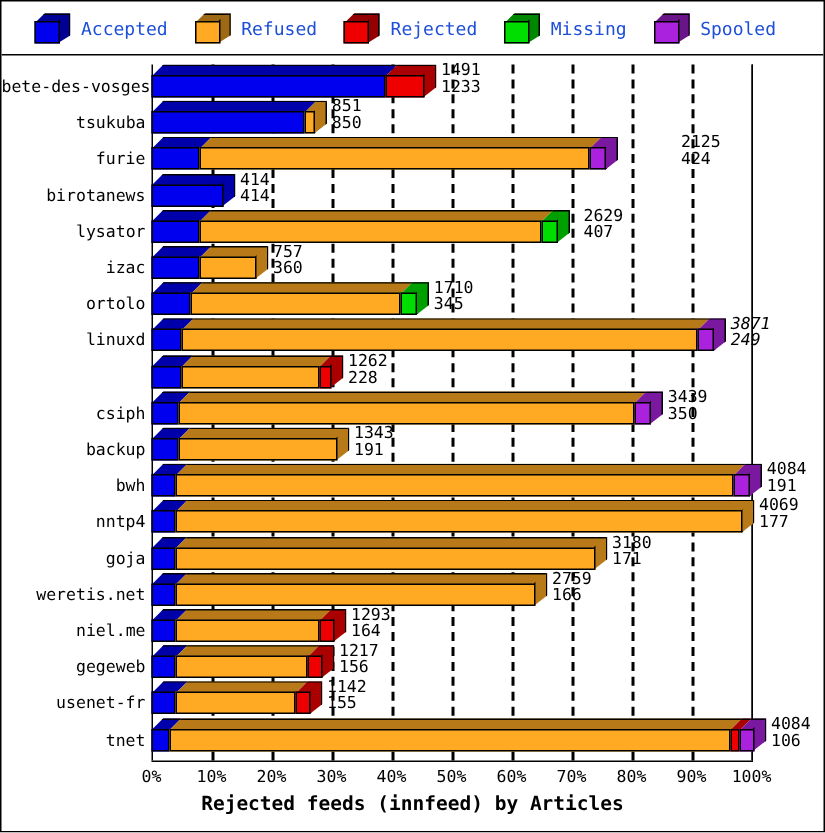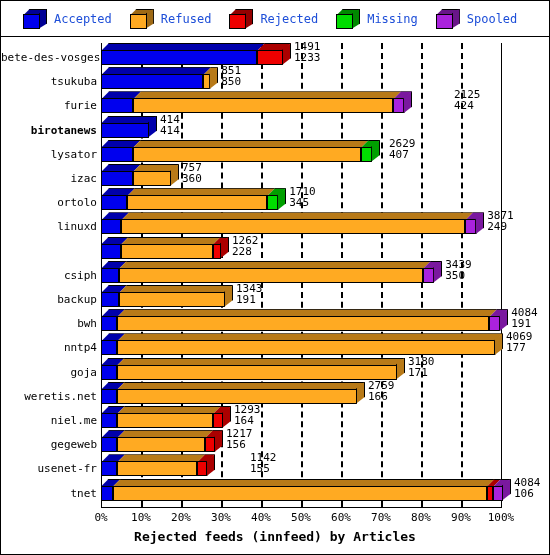--- a/index.html
+++ b/index.html
@@ -138,21 +138,21 @@
           <div class="seg" style="left: 32px; width: 260px; background: rgb(255, 170, 34);"></div>
           <div class="segtop" style="left: 292px; top: 0px; width: 19.2px; background: rgb(122, 24, 159);"></div>
           <div class="seg" style="left: 292px; width: 11.2px; background: rgb(170, 34, 221);"></div>
           <div class="segcap" style="left: 302.2px; top: 0px; background: rgb(122, 24, 159);"></div>
           <div class="vals" style="left: 307px; top: -2px; margin-left: 46px;">
             <span class="v1">2125</span>
             <span class="v2">424</span>
           </div>
         </div>
         <div class="row" style="top: 78.6px; width: 400px;">
-          <div class="ylabel" style="right: 404px; top: 8px; font-weight: bold;">birotanews</div>
+          <div class="ylabel" style="right: 404px; top: 8px;">birotanews</div>
           <div class="segtop" style="left: 0px; top: 0px; width: 56px; background: rgb(0, 0, 171);"></div>
           <div class="seg" style="left: 0px; width: 48px; background: rgb(0, 0, 238);"></div>
           <div class="segcap" style="left: 47px; top: 0px; background: rgb(0, 0, 171);"></div>
           <div class="vals" style="left: 59px; top: -2px;">
             <span class="v1">414</span>
             <span class="v2">414</span>
           </div>
         </div>
         <div class="row" style="top: 102.8px; width: 400px;">
           <div class="ylabel" style="right: 404px; top: 8px;">lysator</div>
@@ -196,21 +196,21 @@
         </div>
         <div class="row" style="top: 175.4px; width: 400px;">
           <div class="ylabel" style="right: 404px; top: 8px;">linuxd</div>
           <div class="segtop" style="left: 0px; top: 0px; width: 28px; background: rgb(0, 0, 171);"></div>
           <div class="seg" style="left: 0px; width: 20px; background: rgb(0, 0, 238);"></div>
           <div class="segtop" style="left: 20px; top: 0px; width: 352px; background: rgb(184, 122, 24);"></div>
           <div class="seg" style="left: 20px; width: 344px; background: rgb(255, 170, 34);"></div>
           <div class="segtop" style="left: 364px; top: 0px; width: 19.2px; background: rgb(122, 24, 159);"></div>
           <div class="seg" style="left: 364px; width: 11.2px; background: rgb(170, 34, 221);"></div>
           <div class="segcap" style="left: 374.2px; top: 0px; background: rgb(122, 24, 159);"></div>
-          <div class="vals" style="left: 386.2px; top: -2px;">
+          <div class="vals" style="left: 386.2px; top: -2px; font-style: italic;">
             <span class="v1">3871</span>
             <span class="v2">249</span>
           </div>
         </div>
         <div class="row" style="top: 199.6px; width: 400px;">
           <div class="segtop" style="left: 0px; top: 0px; width: 28px; background: rgb(0, 0, 171);"></div>
           <div class="seg" style="left: 0px; width: 20px; background: rgb(0, 0, 238);"></div>
           <div class="segtop" style="left: 20px; top: 0px; width: 100px; background: rgb(184, 122, 24);"></div>
           <div class="seg" style="left: 20px; width: 92px; background: rgb(255, 170, 34);"></div>
           <div class="segtop" style="left: 112px; top: 0px; width: 16px; background: rgb(171, 0, 0);"></div>
@@ -327,21 +327,21 @@
         </div>
         <div class="row" style="top: 417.4px; width: 400px;">
           <div class="ylabel" style="right: 404px; top: 8px;">usenet-fr</div>
           <div class="segtop" style="left: 0px; top: 0px; width: 24px; background: rgb(0, 0, 171);"></div>
           <div class="seg" style="left: 0px; width: 16px; background: rgb(0, 0, 238);"></div>
           <div class="segtop" style="left: 16px; top: 0px; width: 88px; background: rgb(184, 122, 24);"></div>
           <div class="seg" style="left: 16px; width: 80px; background: rgb(255, 170, 34);"></div>
           <div class="segtop" style="left: 96px; top: 0px; width: 18px; background: rgb(171, 0, 0);"></div>
           <div class="seg" style="left: 96px; width: 10px; background: rgb(238, 0, 0);"></div>
           <div class="segcap" style="left: 105px; top: 0px; background: rgb(171, 0, 0);"></div>
-          <div class="vals" style="left: 117px; top: -2px; margin-left: 32px;">
+          <div class="vals" style="left: 117px; top: -2px;">
             <span class="v1">1142</span>
             <span class="v2">155</span>
           </div>
         </div>
         <div class="row" style="top: 441.6px; width: 400px;">
           <div class="ylabel" style="right: 404px; top: 8px;">tnet</div>
           <div class="segtop" style="left: 0px; top: 0px; width: 20px; background: rgb(0, 0, 171);"></div>
           <div class="seg" style="left: 0px; width: 12px; background: rgb(0, 0, 238);"></div>
           <div class="segtop" style="left: 12px; top: 0px; width: 382px; background: rgb(184, 122, 24);"></div>
           <div class="seg" style="left: 12px; width: 374px; background: rgb(255, 170, 34);"></div>

